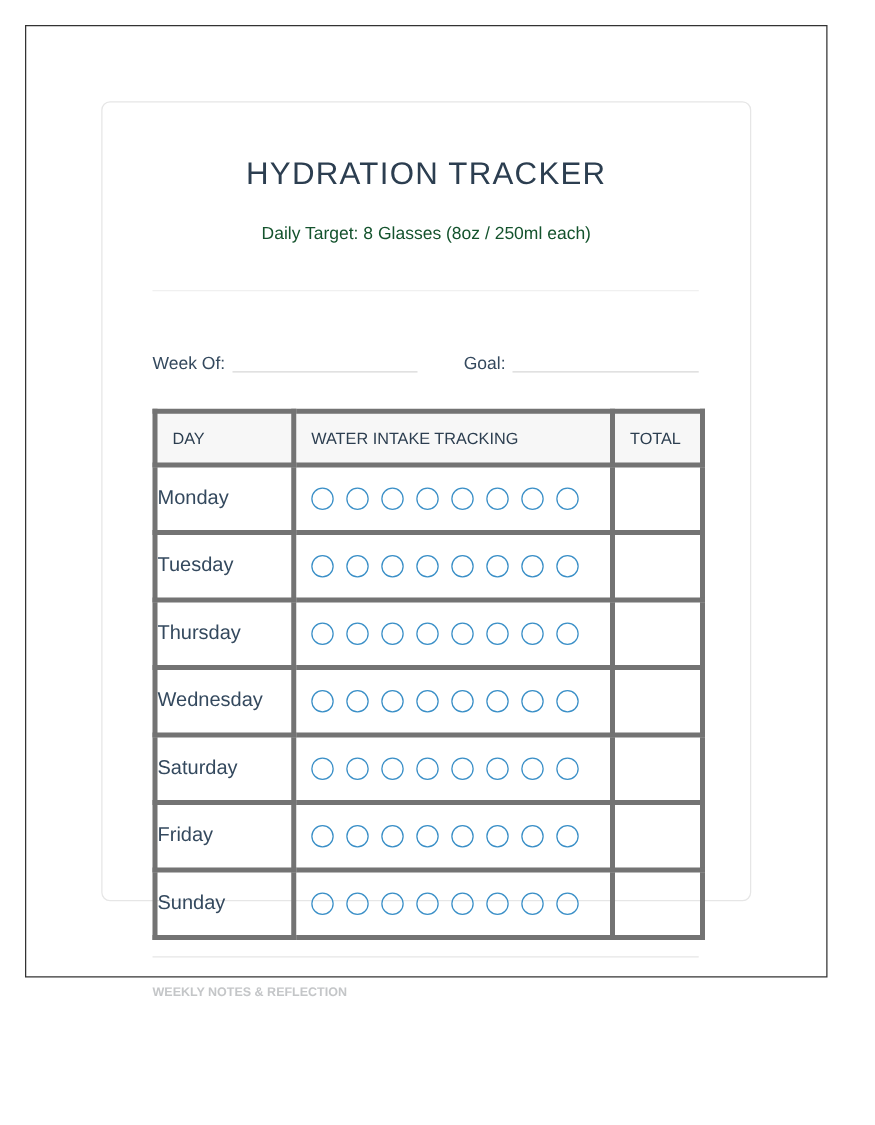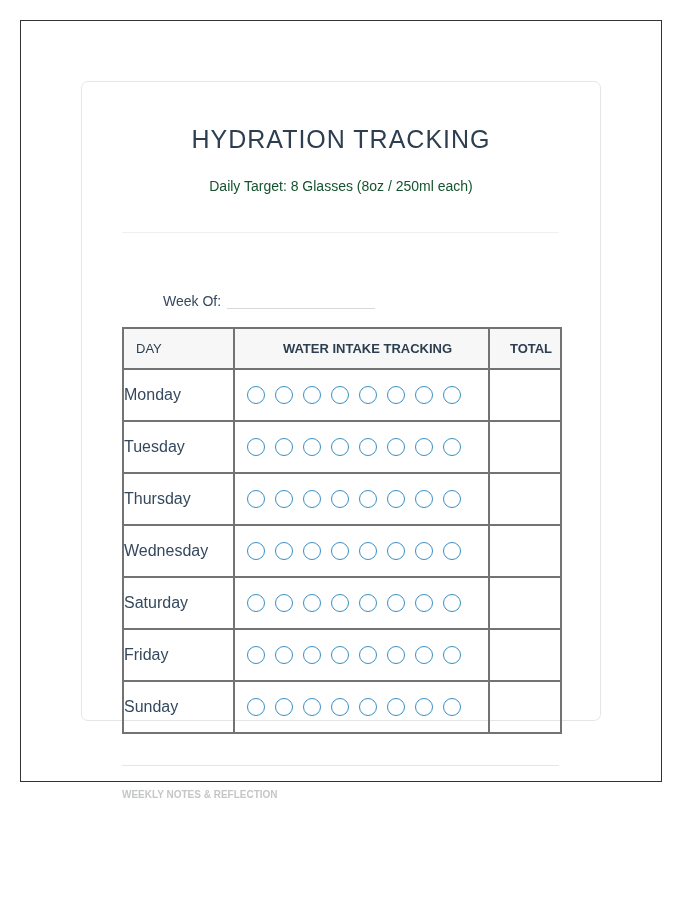--- a/index.html
+++ b/index.html
@@ -60,27 +60,26 @@
     .divider-top {
       position: absolute;
       left: 122px;
       top: 232px;
       width: 437px;
       height: 1px;
       background: #f0f0f0;
     }
     .field-row {
       position: absolute;
-      top: 293px;
+      top: 282px;
       left: 122px;
       width: 437px;
       height: 20px;
       font-size: 14px;
       color: #34495e;
-      margin-left: 41px;
     }
     .field {
       position: absolute;
       top: 0;
       display: flex;
       align-items: flex-end;
     }
     .field .label { white-space: nowrap; }
     .field .line {
       display: inline-block;
@@ -90,33 +89,33 @@
     }
     table.tracker {
       position: absolute;
       left: 122px;
       top: 327px;
       width: 438px;
       border-collapse: collapse;
       table-layout: fixed;
     }
     table.tracker th, table.tracker td {
-      border: 2px solid #737373;
+      border: 4px solid #737373;
       padding: 0;
     }
     table.tracker th {
       background: #f7f7f7;
       height: 39px;
       text-align: left;
       font-size: 13px;
       color: #2c3e50;
       padding-left: 12px;
     }
     table.tracker th.day-h { font-weight: normal; }
-    table.tracker th.intake-h, table.tracker th.total-h { font-weight: bold; text-align: center; }
+    table.tracker th.intake-h, table.tracker th.total-h { font-weight: normal; }
     table.tracker td {
       height: 50px;
     }
     table.tracker td.day {
       font-size: 16px;
       color: #34495e;
     }
     .glasses {
       display: flex;
       gap: 10px;
@@ -151,28 +150,32 @@
       color: #c4c6c8;
       letter-spacing: 0;
     }
   </style>
 </head>
 <body>
 
 <div class="page">
   <div class="card"></div>
 
-  <h1 class="title">HYDRATION TRACKING</h1>
+  <h1 class="title">HYDRATION TRACKER</h1>
   <div class="subtitle">Daily Target: 8 Glasses (8oz / 250ml each)</div>
   <div class="divider-top"></div>
 
   <div class="field-row">
     <div class="field" style="left:0;">
       <span class="label">Week Of:</span>
       <span class="line" style="width:148px;"></span>
+    </div>
+    <div class="field" style="left:249px;">
+      <span class="label">Goal:</span>
+      <span class="line" style="width:149px;"></span>
     </div>
   </div>
 
   <table class="tracker">
     <colgroup>
       <col class="col-day">
       <col class="col-intake">
       <col class="col-total">
     </colgroup>
     <thead>

